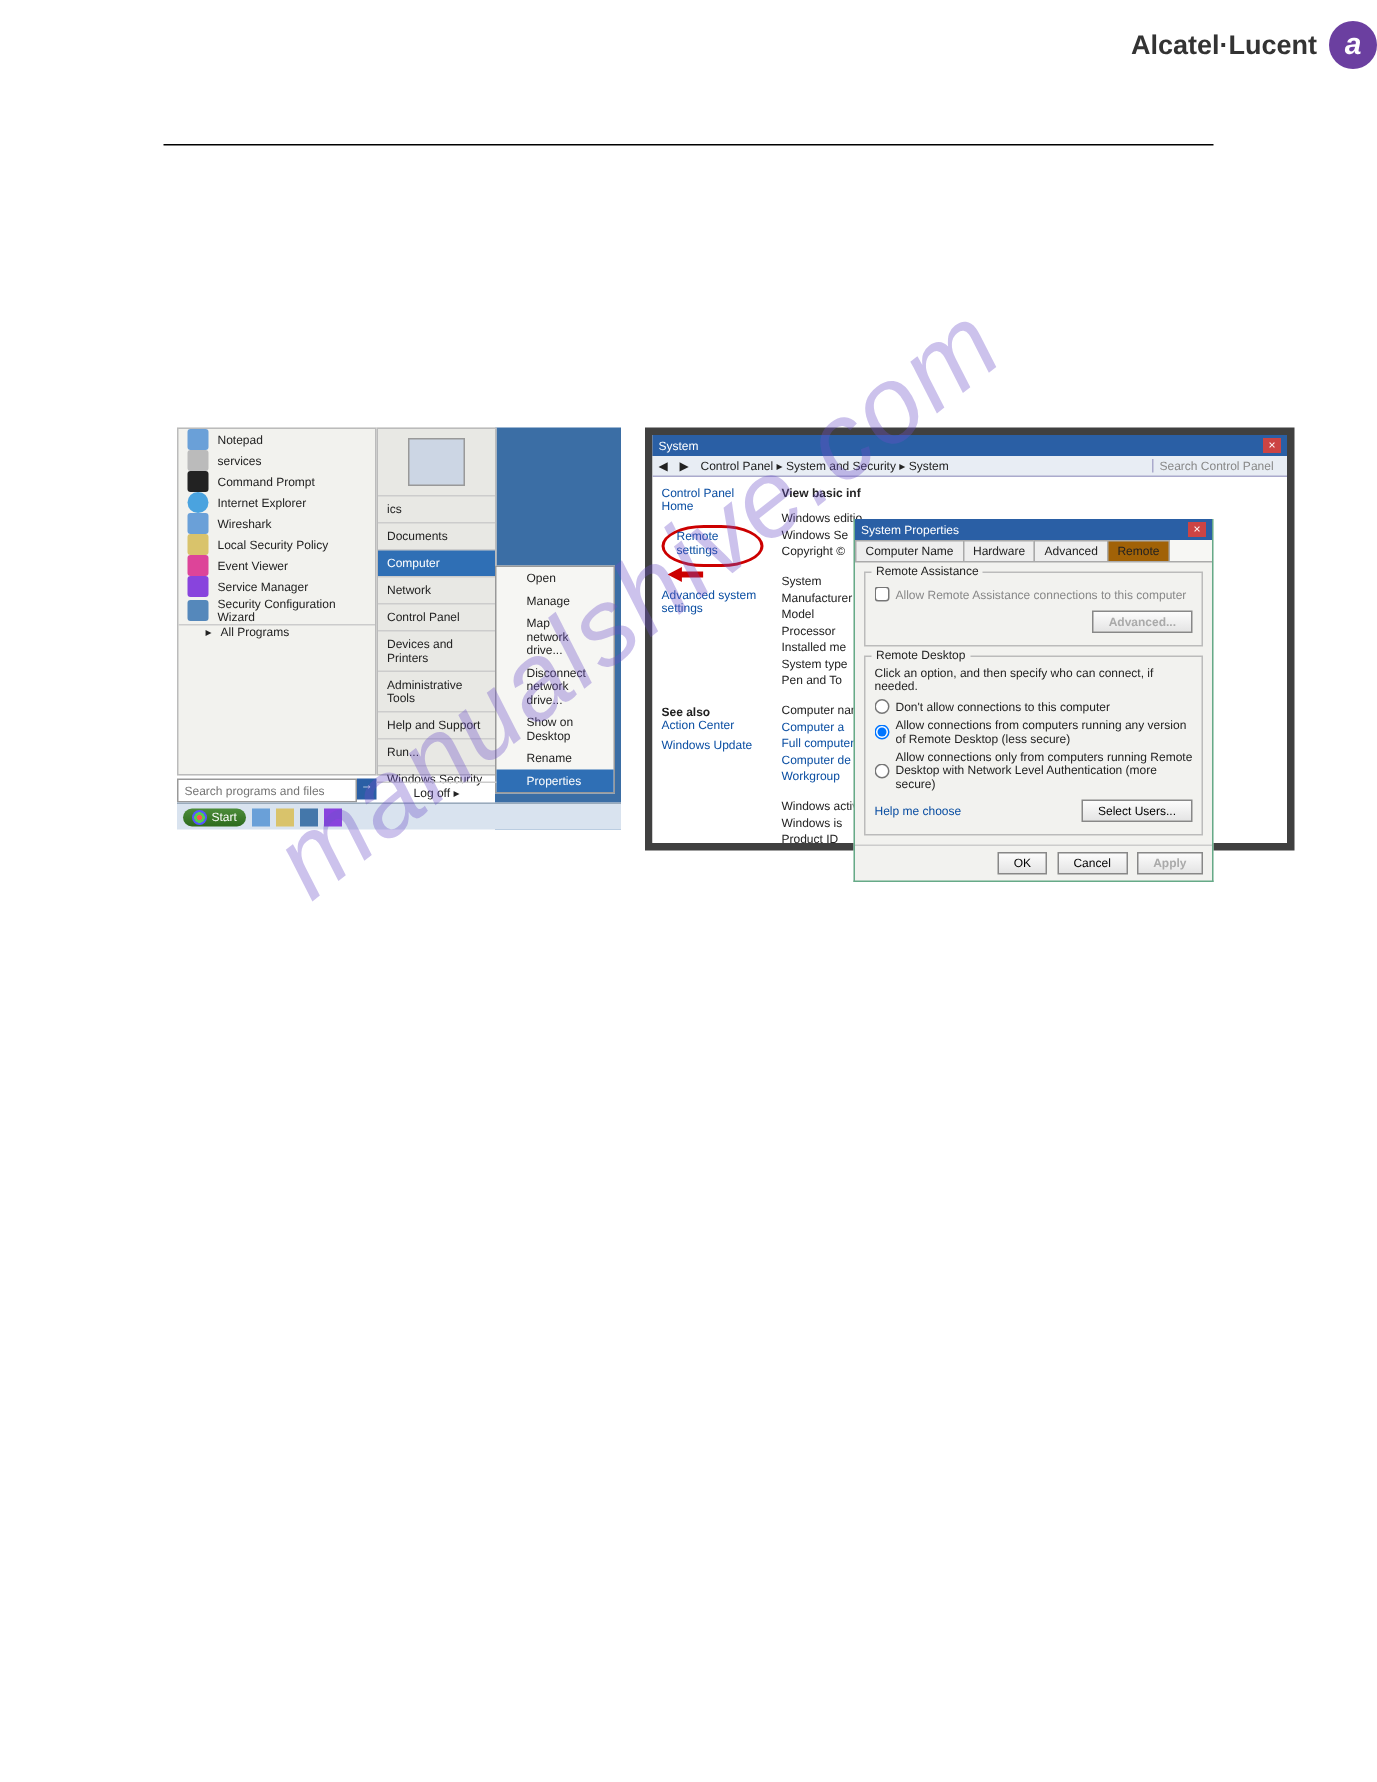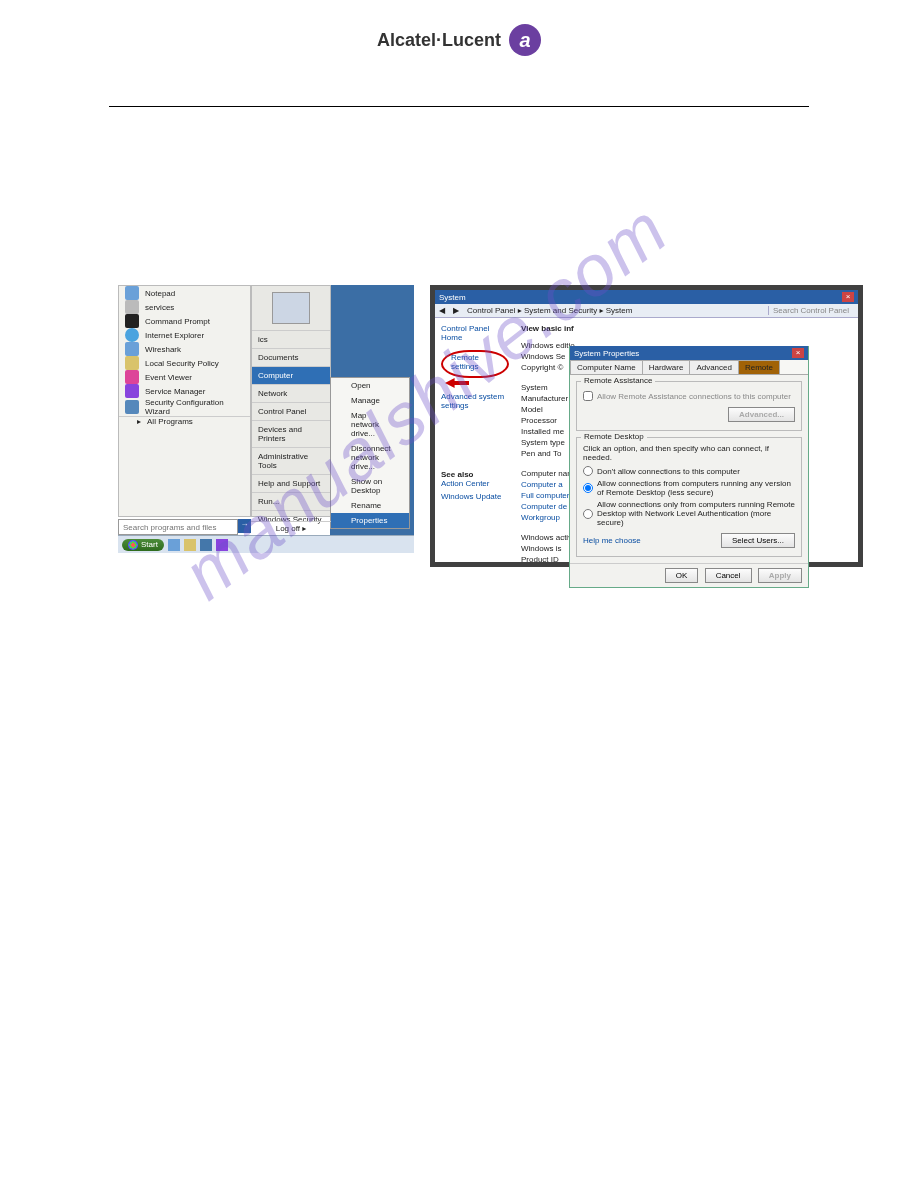--- a/index.html
+++ b/index.html
@@ -1,20 +1,20 @@
 <!DOCTYPE html>
 <html><head>
 <meta charset="utf-8">
 <style>
   * { box-sizing: border-box; margin: 0; padding: 0; }
   body { background: #fff; font-family: Arial, sans-serif; width: 918px; margin: 0 auto; position: relative; }
   .page { width: 918px; height: 1188px; position: relative; }
 
   
-  .logo-bar { text-align: center; padding-top: 24px; }
+  .logo-bar { text-align: right; padding-top: 14px; }
   .logo { display: inline-flex; align-items: center; font-size: 18px; color: #333; font-weight: 600; }
   .logo-circle { width: 32px; height: 32px; border-radius: 50%; background: #6b3fa0; margin-left: 8px; display: inline-flex; align-items: center; justify-content: center; color: #fff; font-style: italic; font-size: 20px; }
   .divider { width: 700px; margin: 50px auto 0; border-top: 1px solid #000; }
 
   
   .shots { position: absolute; top: 285px; left: 118px; display: flex; gap: 16px; }
 
   
   .left-shot { width: 296px; height: 268px; background: #fff; font-size: 8px; color: #222; position: relative; }
   .start-panel { position: absolute; left: 0; top: 0; width: 133px; background: #f2f2ee; border: 1px solid #bbb; }

